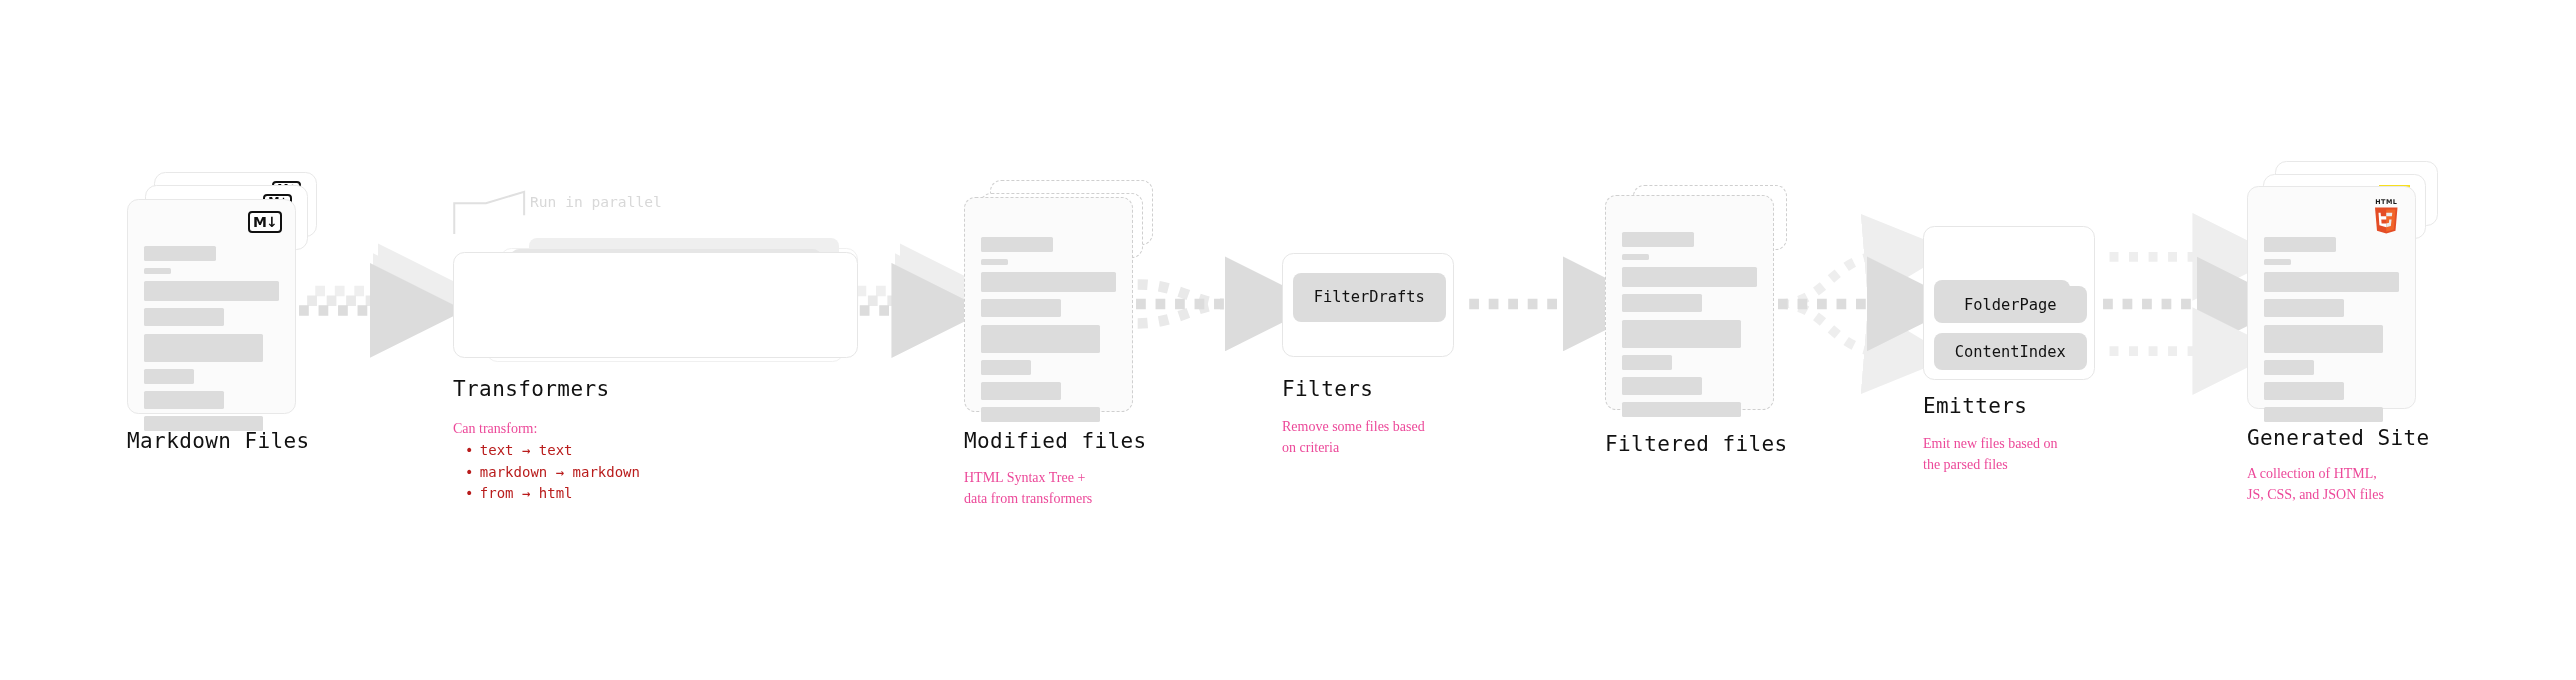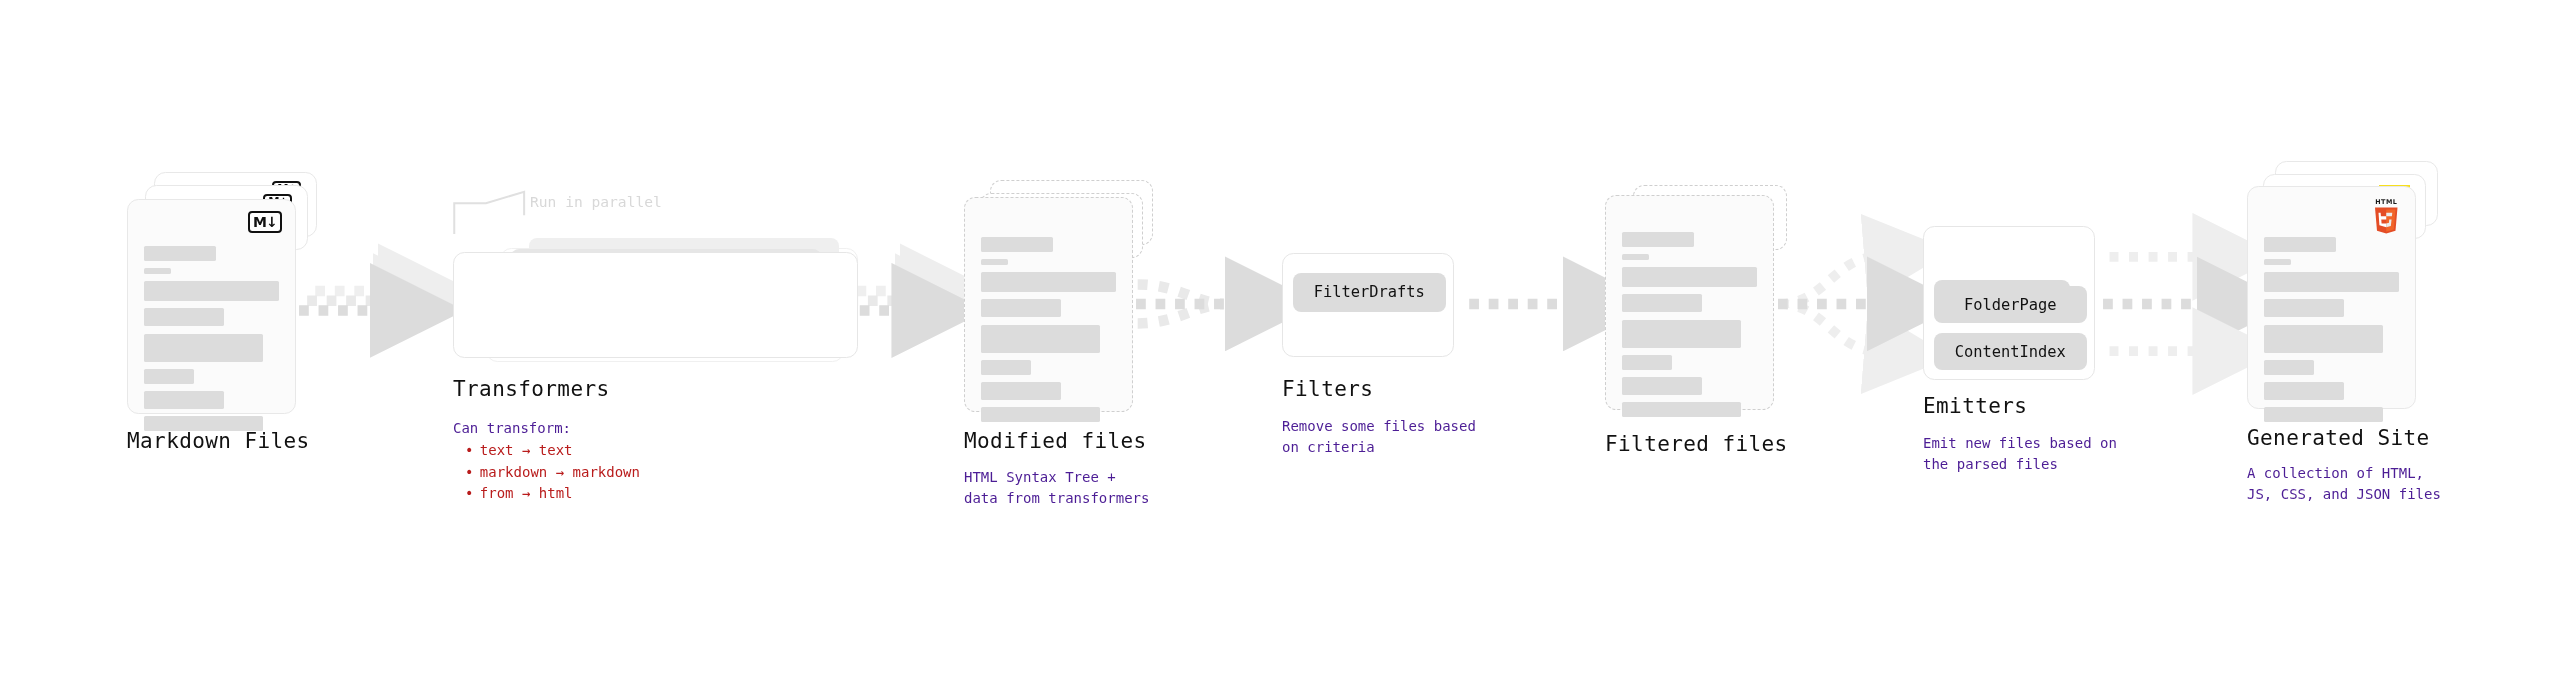--- a/index.html
+++ b/index.html
@@ -45,22 +45,23 @@
   .css-badge { position: absolute; right: 14.6px; top: 9.8px; width: 28px; height: 13px; }
 
   
   .lbl-title {
     position: absolute;
     font-size: 21px; color: #111; white-space: nowrap;
     letter-spacing: 0.4px;
   }
   .lbl-sub {
     position: absolute;
-    font-size: 14px; color: #4c1d95; line-height: 1.5;
+    font-size: 14px; color: #ec4899; line-height: 1.5;
     white-space: pre-line;
+    font-family: Liberation Serif, serif;
   }
   .lbl-list { position: absolute; font-size: 14px; color: #b91c1c; line-height: 1.55; }
   .lbl-list ul { list-style: none; }
   .lbl-list li::before { content: "\2022"; margin-right: 6.5px; }
   .lbl-list li { padding-left: 4.9px; }
 
   
   .groupbox {
     position: absolute;
     border: 1.6px solid #e6e6e6;
@@ -213,21 +214,21 @@
         <div class="bar" style="width:88%; height:14.6px;"></div>
       </div>
     </div>
     <div class="lbl-title" style="left:964px; top:429px;">Modified files</div>
     <div class="lbl-sub" style="left:964px; top:467px;">HTML Syntax Tree +
 data from transformers</div>
   </div>
 
   <div>
     <div class="groupbox" style="left:1282px; top:253px; width:172px; height:104px;">
-      <div class="pill" style="left:9.8px; top:18.7px; width:153px; height:39px;">FilterDrafts</div>
+      <div class="pill" style="left:9.8px; top:18.7px; width:153px; height:49px;">FilterDrafts</div>
     </div>
     <div class="lbl-title" style="left:1282px; top:377px;">Filters</div>
     <div class="lbl-sub" style="left:1282px; top:416px;">Remove some files based
 on criteria</div>
   </div>
 
   <div>
     <div class="card dashed" style="left:1633px; top:185px; width:154px; height:65px; background:#ffffff;"></div>
     <div class="card dashed" style="left:1605px; top:195px; width:169px; height:215px;">
       <div class="card-body" style="top:36px;">

